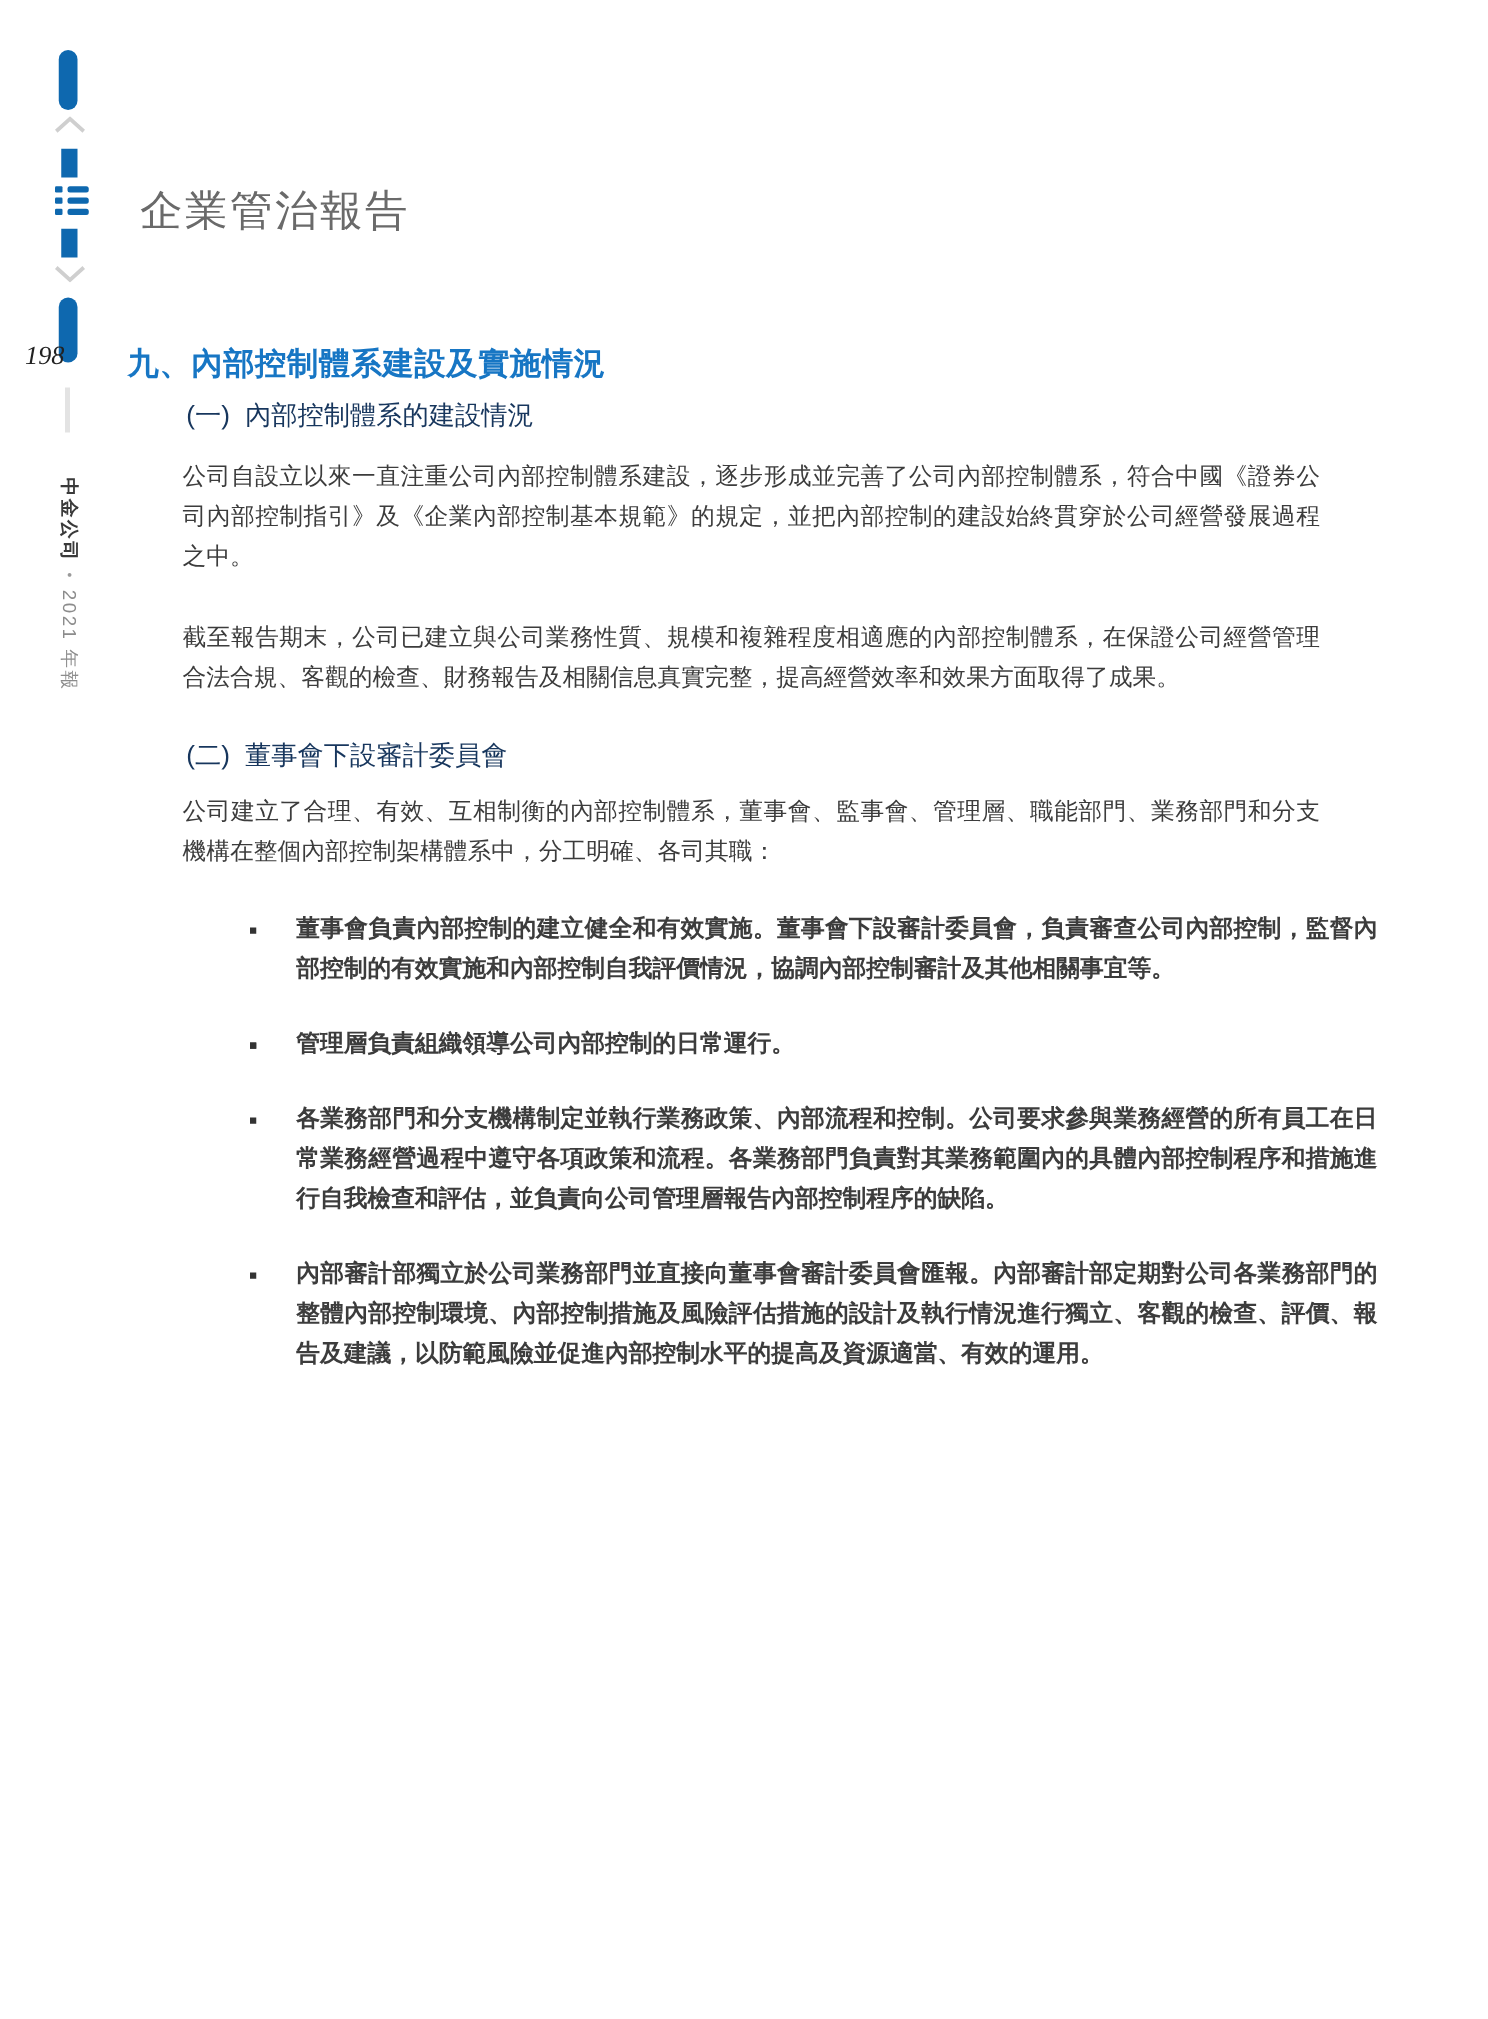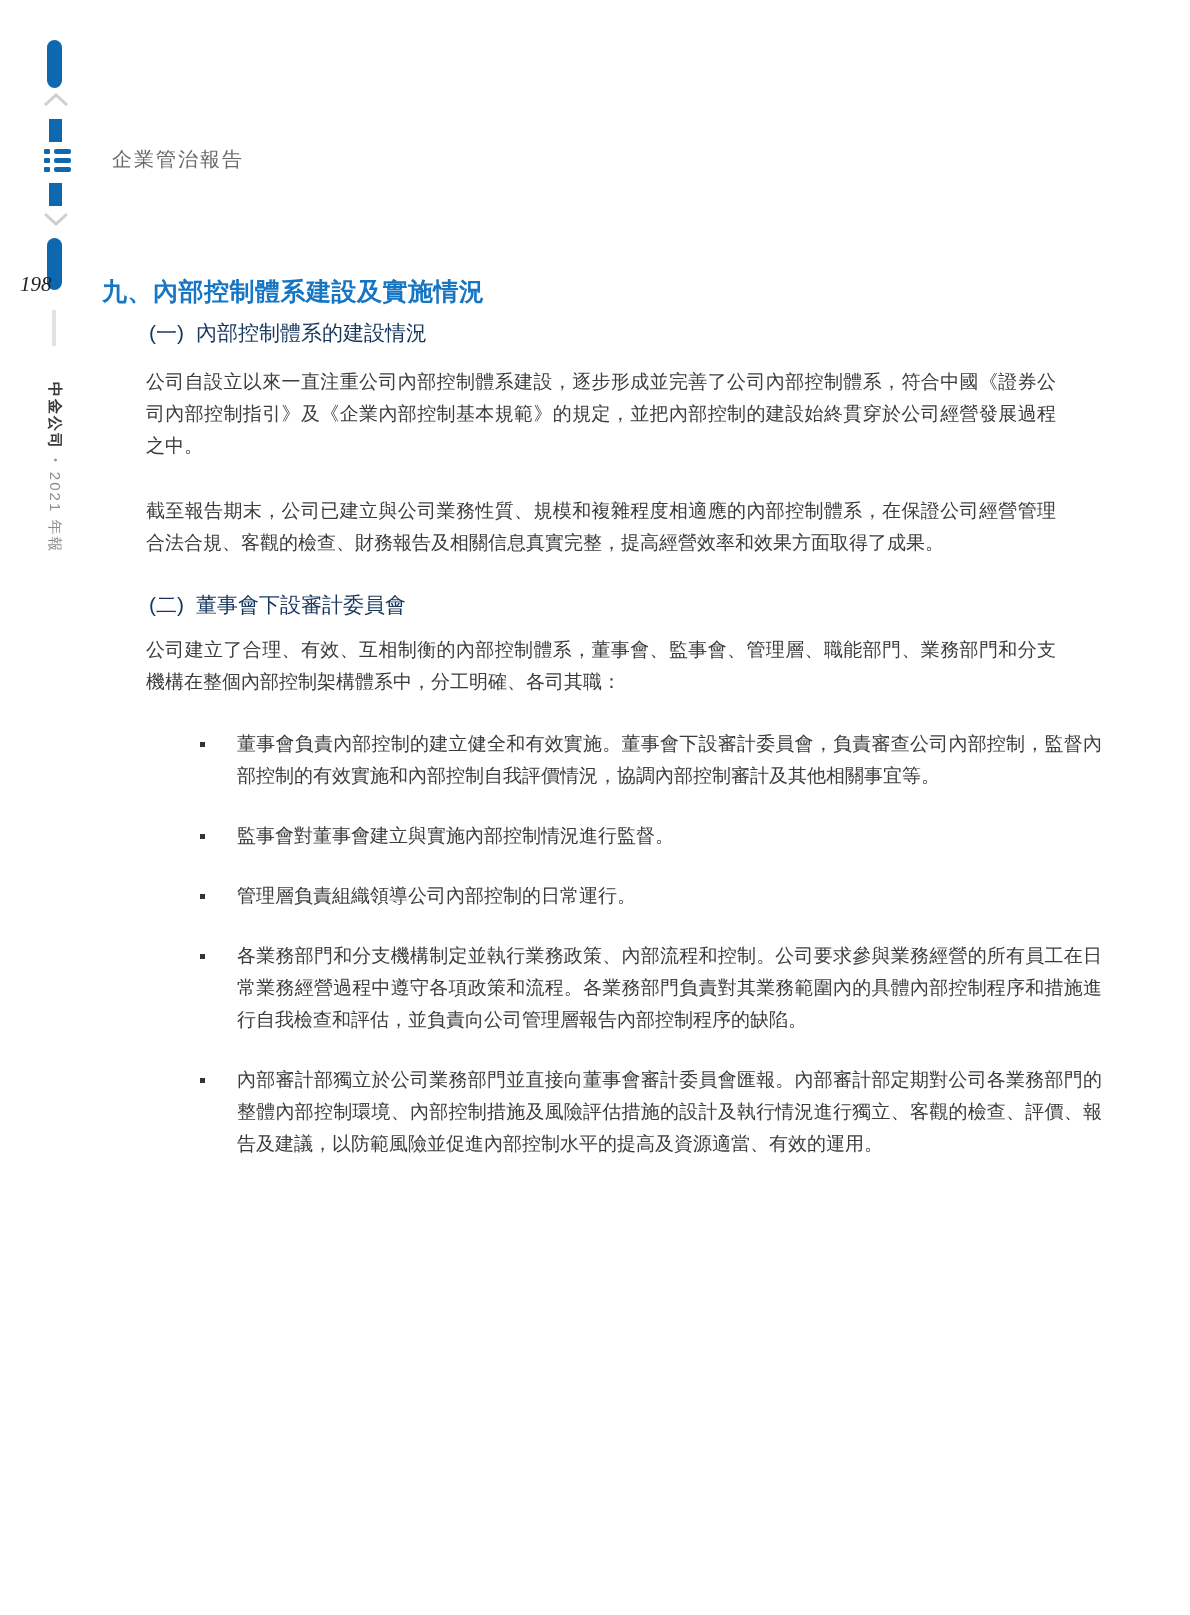--- a/index.html
+++ b/index.html
@@ -36,21 +36,21 @@
     white-space:nowrap; font-size:15px; letter-spacing:2px;
   }
   .brand-vertical .name { color:#3A3A3A; font-weight:bold; }
   .brand-vertical .sep  { color:#9A9A9A; font-size:11px; margin:0 8px; vertical-align:2px; }
   .brand-vertical .year { color:#8C8C8C; }
 
   
   .doc-header {
     position:absolute; left:112px; top:146px;
     font-family:"Liberation Serif","DejaVu Serif",serif;
-    font-size:20px; color:#6A6A6A; letter-spacing:2px;
+    font-size:34px; color:#6A6A6A; letter-spacing:2px;
   }
 
   
   main { position:absolute; left:102px; top:276px; width:1000px; }
   .section-title {
     margin:0 0 14px 0; font-size:25px; line-height:30px;
     font-weight:bold; color:#1776C4; letter-spacing:0.5px;
   }
   h2.sub-heading {
     margin:0 0 20px 47px; font-size:21px; line-height:26px;
@@ -58,21 +58,21 @@
   }
   h2.sub-heading.second { margin-top:26px; margin-bottom:16px; }
   h2 .label { margin-right:12px; }
   .body-text {
     margin:0 0 0 90px; width:910px;
     font-size:19px; line-height:32px; color:#3C3C3C;
     text-align:justify; text-justify:inter-ideograph;
   }
   p.body-text { margin-bottom:33px;margin-left:44px; }
   p.body-text.intro { margin-bottom:0; }
-  ul.bullet-list { list-style:none; margin:30px 0 0 90px; padding:0; width:910px; }
+  ul.bullet-list { list-style:none; margin:30px 0 0 90px; padding:0; width:910px;font-weight:bold; }
   ul.bullet-list li {
     position:relative; padding-left:45px; margin-bottom:28px;
     font-size:19px; line-height:32px; color:#3C3C3C;
     text-align:justify; text-justify:inter-ideograph;
   }
   ul.bullet-list li .dot {
     position:absolute; left:8px; top:14px; width:5px; height:5px; background:#333333;
   }
 </style>
 </head>
@@ -124,21 +124,21 @@
       <p class="body-text">截至報告期末，公司已建立與公司業務性質、規模和複雜程度相適應的內部控制體系，在保證公司經營管理合法合規、客觀的檢查、財務報告及相關信息真實完整，提高經營效率和效果方面取得了成果。</p>
     </section>
 
     <section>
       <h2 class="sub-heading second">
         <span class="label">(二)</span><span>董事會下設審計委員會</span>
       </h2>
       <p class="body-text intro">公司建立了合理、有效、互相制衡的內部控制體系，董事會、監事會、管理層、職能部門、業務部門和分支機構在整個內部控制架構體系中，分工明確、各司其職：</p>
       <ul class="bullet-list">
         <li><span class="dot"></span><span>董事會負責內部控制的建立健全和有效實施。董事會下設審計委員會，負責審查公司內部控制，監督內部控制的有效實施和內部控制自我評價情況，協調內部控制審計及其他相關事宜等。</span></li>
-        <li><span class="dot"></span><span>監事會對董事會建立與實施內部控制情況進行監督。</span></li>
+        <li><span class="dot"></span></li>
         <li><span class="dot"></span><span>管理層負責組織領導公司內部控制的日常運行。</span></li>
         <li><span class="dot"></span><span>各業務部門和分支機構制定並執行業務政策、內部流程和控制。公司要求參與業務經營的所有員工在日常業務經營過程中遵守各項政策和流程。各業務部門負責對其業務範圍內的具體內部控制程序和措施進行自我檢查和評估，並負責向公司管理層報告內部控制程序的缺陷。</span></li>
         <li><span class="dot"></span><span>內部審計部獨立於公司業務部門並直接向董事會審計委員會匯報。內部審計部定期對公司各業務部門的整體內部控制環境、內部控制措施及風險評估措施的設計及執行情況進行獨立、客觀的檢查、評價、報告及建議，以防範風險並促進內部控制水平的提高及資源適當、有效的運用。</span></li>
       </ul>
     </section>
   </main>
 
 </div>
 
 </body></html>

